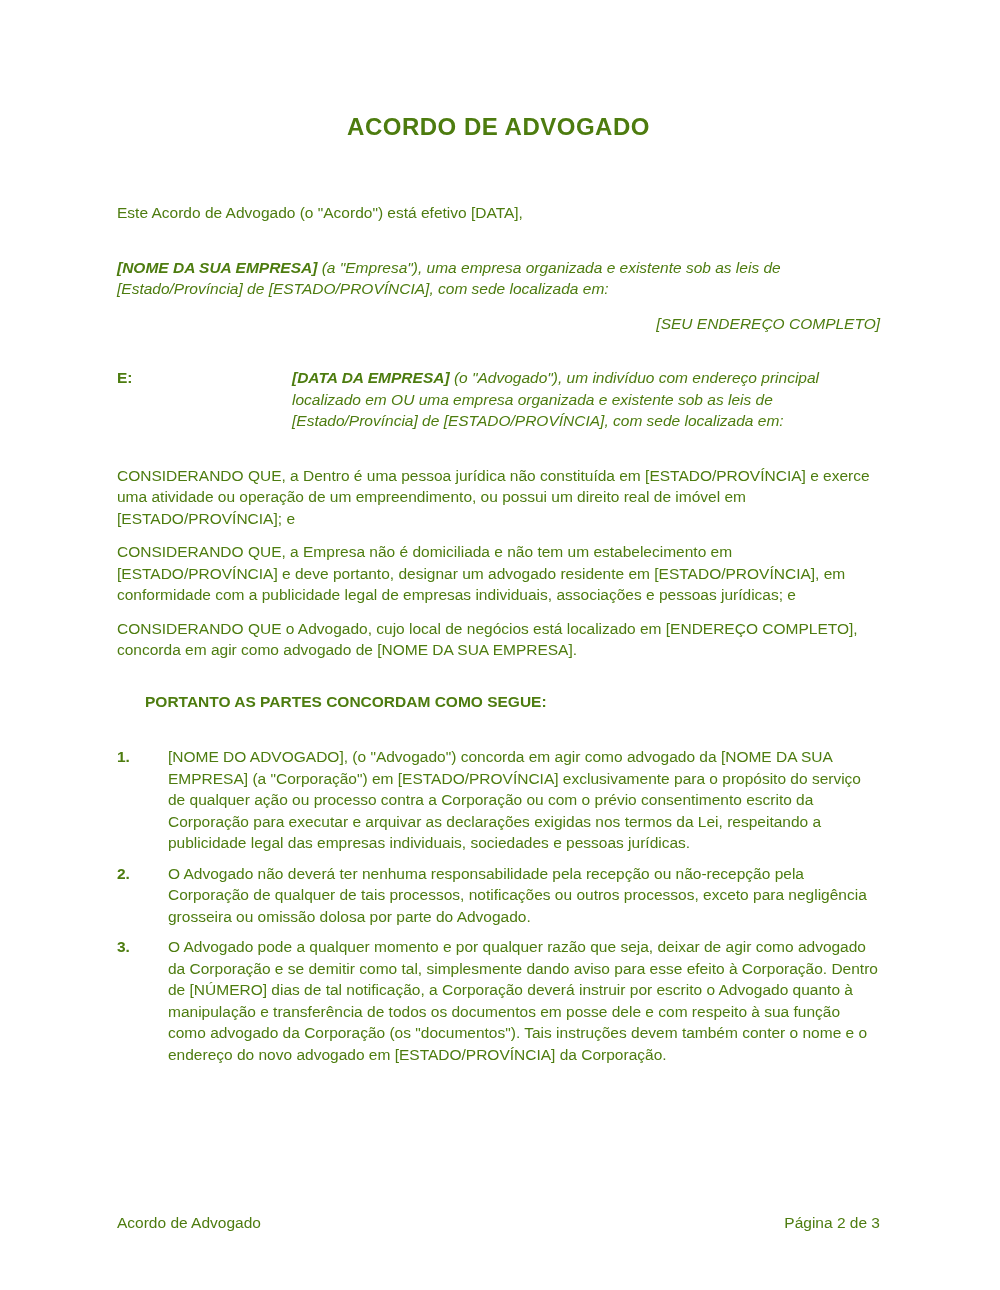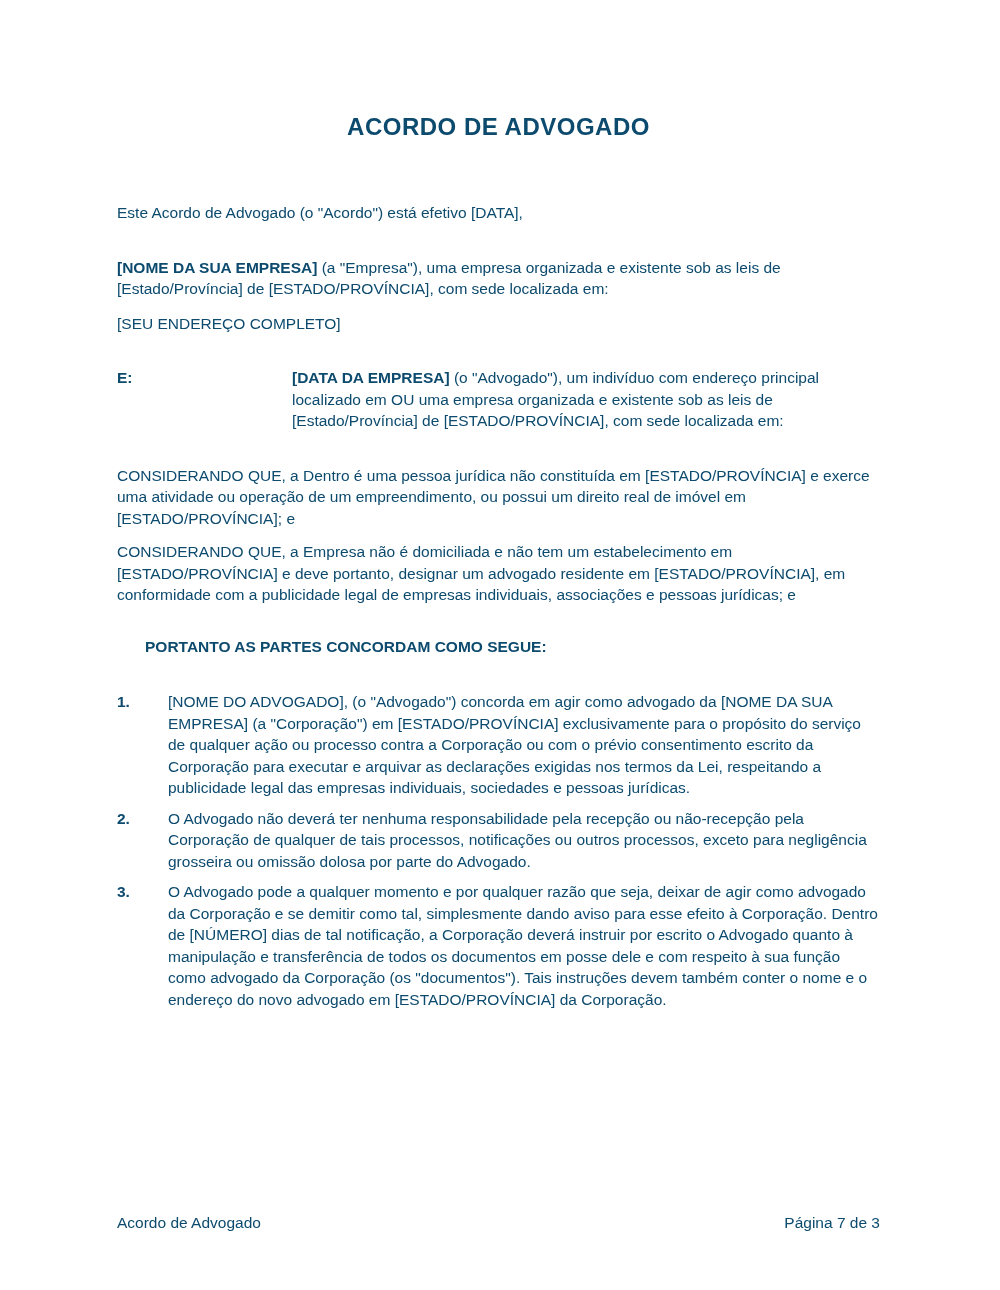--- a/index.html
+++ b/index.html
@@ -5,21 +5,21 @@
   * { margin: 0; padding: 0; box-sizing: border-box; }
   html, body { background: #ffffff; }
   .page {
     position: relative;
     width: 1000px;
     height: 1290px;
     background: #ffffff;
     font-family: "Liberation Sans", sans-serif;
     font-size: 15.5px;
     line-height: 21.5px;
-    color: #0c4a6e;
+    color: #4d7c0f;
     overflow: hidden;
   }
   .doc {
     position: absolute;
     left: 117px;
     right: 120px;
     top: 0;
   }
   .title {
     margin-top: 113px;
@@ -34,22 +34,22 @@
   }
   .party-row {
     display: flex;
     margin-top: 33px;
   }
   .party-label {
     width: 175px;
     flex: 0 0 175px;
     font-weight: bold;
   }
-  .party-body { flex: 1 1 auto; }
-  .party-address { margin-top: 13px; }
+  .party-body { flex: 1 1 auto; font-style: italic; }
+  .party-address { margin-top: 13px; text-align: right; }
   .recitals { margin-top: 33px; }
   .recital { margin-bottom: 12px; }
   .agreement-heading {
     font-weight: bold;
     margin-top: 30px;
     margin-left: 28px;
   }
   .clauses { margin-top: 34px; }
   .clause {
     display: flex;
@@ -90,20 +90,21 @@
     <div class="party-row">
       <div class="party-label">E:</div>
       <div class="party-body">
         <p><strong>[DATA DA EMPRESA]</strong><span> (o "Advogado"), um indivíduo com endereço principal localizado em OU uma empresa organizada e existente sob as leis de [Estado/Província] de [ESTADO/PROVÍNCIA], com sede localizada em:</span></p>
       </div>
     </div>
 
     <div class="recitals">
       <p class="recital">CONSIDERANDO QUE, a Dentro é uma pessoa jurídica não constituída em [ESTADO/PROVÍNCIA] e exerce uma atividade ou operação de um empreendimento, ou possui um direito real de imóvel em [ESTADO/PROVÍNCIA]; e</p>
       <p class="recital">CONSIDERANDO QUE, a Empresa não é domiciliada e não tem um estabelecimento em [ESTADO/PROVÍNCIA] e deve portanto, designar um advogado residente em [ESTADO/PROVÍNCIA], em conformidade com a publicidade legal de empresas individuais, associações e pessoas jurídicas; e</p>
+      <p class="recital">CONSIDERANDO QUE o Advogado, cujo local de negócios está localizado em [ENDEREÇO COMPLETO], concorda em agir como advogado de [NOME DA SUA EMPRESA].</p>
     </div>
 
     <p class="agreement-heading">PORTANTO AS PARTES CONCORDAM COMO SEGUE:</p>
 
     <div class="clauses">
       <div class="clause">
         <div class="clause-number">1.</div>
         <div class="clause-text">[NOME DO ADVOGADO], (o "Advogado") concorda em agir como advogado da [NOME DA SUA EMPRESA] (a "Corporação") em [ESTADO/PROVÍNCIA] exclusivamente para o propósito do serviço de qualquer ação ou processo contra a Corporação ou com o prévio consentimento escrito da Corporação para executar e arquivar as declarações exigidas nos termos da Lei, respeitando a publicidade legal das empresas individuais, sociedades e pessoas jurídicas.</div>
       </div>
       <div class="clause">
@@ -113,15 +114,15 @@
       <div class="clause">
         <div class="clause-number">3.</div>
         <div class="clause-text">O Advogado pode a qualquer momento e por qualquer razão que seja, deixar de agir como advogado da Corporação e se demitir como tal, simplesmente dando aviso para esse efeito à Corporação. Dentro de [NÚMERO] dias de tal notificação, a Corporação deverá instruir por escrito o Advogado quanto à manipulação e transferência de todos os documentos em posse dele e com respeito à sua função como advogado da Corporação (os "documentos"). Tais instruções devem também conter o nome e o endereço do novo advogado em [ESTADO/PROVÍNCIA] da Corporação.</div>
       </div>
     </div>
 
   </div>
 
   <div class="footer">
     <span>Acordo de Advogado</span>
-    <span>Página 7 de 3</span>
+    <span>Página 2 de 3</span>
   </div>
 </div>
 
 </body></html>

